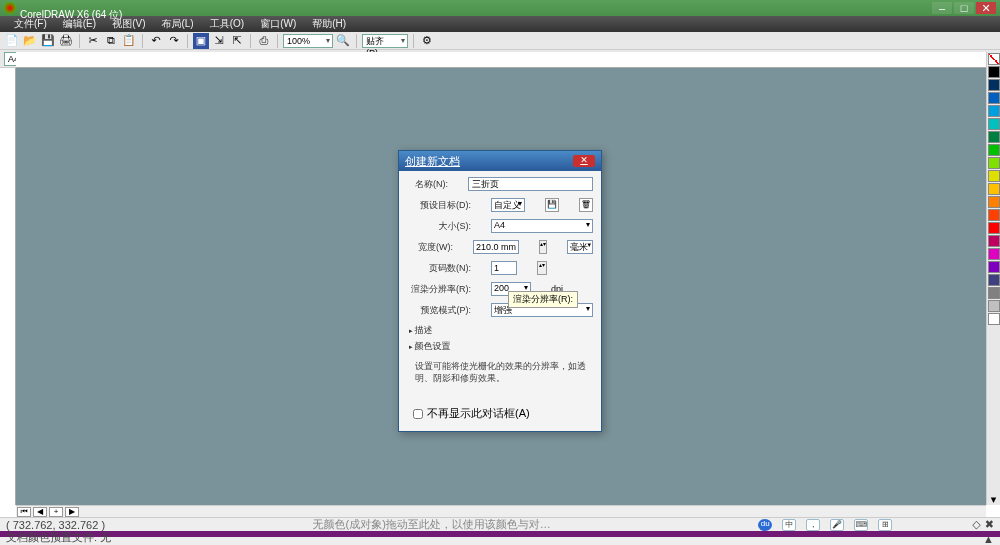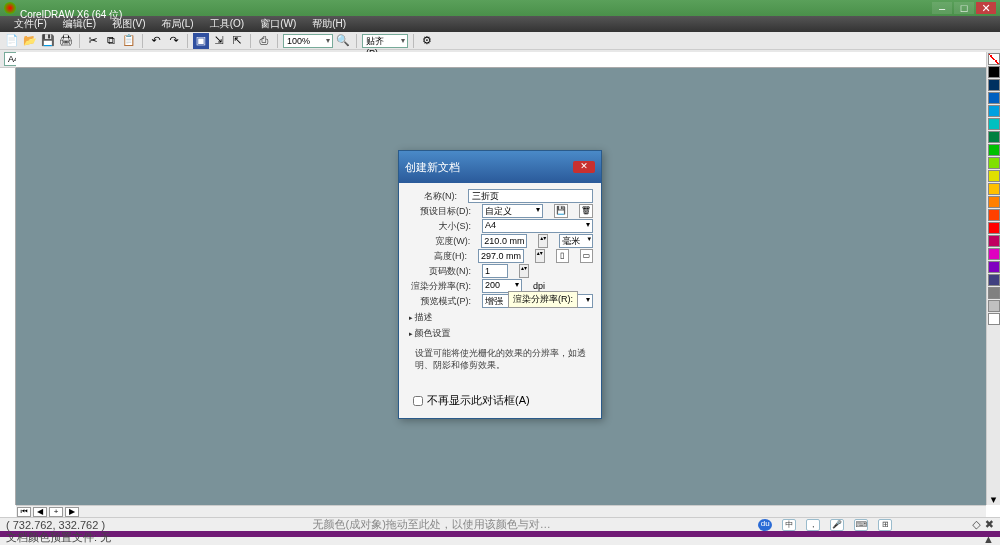--- a/index.html
+++ b/index.html
@@ -44,25 +44,25 @@
 
 .status1 { position: absolute; left: 0; right: 0; bottom: 14px; height: 14px; background: #eee; border-top: 1px solid #ccc; display: flex; align-items: center; font-size: 9px; padding: 0 6px; color: #444; }
 .status1 .hint { flex: 1; text-align: center; color: #888; }
 .status1 .ime { display: flex; align-items: center; gap: 10px; }
 .status1 .ime span { width: 14px; height: 12px; border: 1px solid #9bc; background: #fff; border-radius: 2px; text-align: center; line-height: 10px; font-size: 8px; cursor: pointer; }
 .status1 .ime .du { background: #2a6bd6; color: #fff; border-radius: 50%; border: none; }
 .status2 { position: absolute; left: 0; right: 0; bottom: 0; height: 14px; background: #eee; border-top: 6px solid #701a75; display: flex; align-items: flex-end; font-size: 9px; padding: 0 6px; color: #444; }
 
 
 .dialog { position: absolute; left: 398px; top: 150px; width: 204px; background: #f4f4f4; border: 1px solid #2a5a8a; box-shadow: 2px 2px 8px rgba(0,0,0,.3); }
-.dlg-title { height: 32px; background: linear-gradient(#4a8ac8,#2a5a9a); color: #fff; font-size: 10px; display: flex; align-items: center; padding: 0 6px; }
+.dlg-title { height: 20px; background: linear-gradient(#4a8ac8,#2a5a9a); color: #fff; font-size: 10px; display: flex; align-items: center; padding: 0 6px; text-decoration: underline; }
 .dlg-title span:first-child { flex: 1; }
 .dlg-close { width: 22px; height: 12px; background: #c83030; color: #fff; text-align: center; line-height: 10px; font-size: 9px; border-radius: 2px; cursor: pointer; }
 .dlg-body { padding: 6px 8px 4px; }
-.frow { display: flex; align-items: center; margin-bottom: 1px; gap: 11px; }
+.frow { display: flex; align-items: center; margin-bottom: 7px; gap: 20px; }
 .flabel { width: 64px; text-align: right; font-size: 9px; color: #333; }
 .finput { flex: 1; height: 14px; border: 1px solid #7a96b0; background: #fff; font-size: 9px; padding: 0 3px; }
 .fcombo { flex: 1; height: 14px; border: 1px solid #7a96b0; background: #fff; font-size: 9px; padding: 0 2px; position: relative; }
 .fcombo::after { content: "▾"; position: absolute; right: 2px; top: 0; font-size: 8px; }
 .fspin { width: 46px; height: 14px; border: 1px solid #7a96b0; background: #fff; font-size: 9px; padding: 0 2px; }
 .fspinbtn { width: 10px; height: 14px; border: 1px solid #999; background: #eee; font-size: 6px; text-align: center; line-height: 6px; }
 .funit { width: 34px; height: 14px; border: 1px solid #7a96b0; background: #fff; font-size: 9px; padding: 0 2px; position: relative; }
 .funit::after { content: "▾"; position: absolute; right: 1px; top: 0; font-size: 7px; }
 .ficon { width: 14px; height: 14px; border: 1px solid #999; background: #fff; font-size: 8px; text-align: center; line-height: 12px; cursor: pointer; }
 .section { font-size: 9px; color: #333; margin: 3px 0 0 2px; }
@@ -239,27 +239,20 @@
       <span class="flabel">大小(S):</span>
       <span class="fcombo">A4</span>
     </div>
     <div class="frow">
       <span class="flabel">宽度(W):</span>
       <input class="fspin" value="210.0 mm" style="">
       <span class="fspinbtn">▴▾</span>
       <span class="funit">毫米</span>
     </div>
     <div class="frow">
-      <span class="flabel">高度(H):</span>
-      <input class="fspin" value="297.0 mm" style="">
-      <span class="fspinbtn">▴▾</span>
-      <span class="ficon">▯</span>
-      <span class="ficon">▭</span>
-    </div>
-    <div class="frow">
       <span class="flabel">页码数(N):</span>
       <input class="fspin" style="width: 26px;" value="1">
       <span class="fspinbtn">▴▾</span>
     </div>
     <div class="frow">
       <span class="flabel">渲染分辨率(R):</span>
       <span class="fcombo" style="flex:0 0 40px">200</span>
       <span style="font-size:9px">dpi</span>
     </div>
     <div class="frow">

